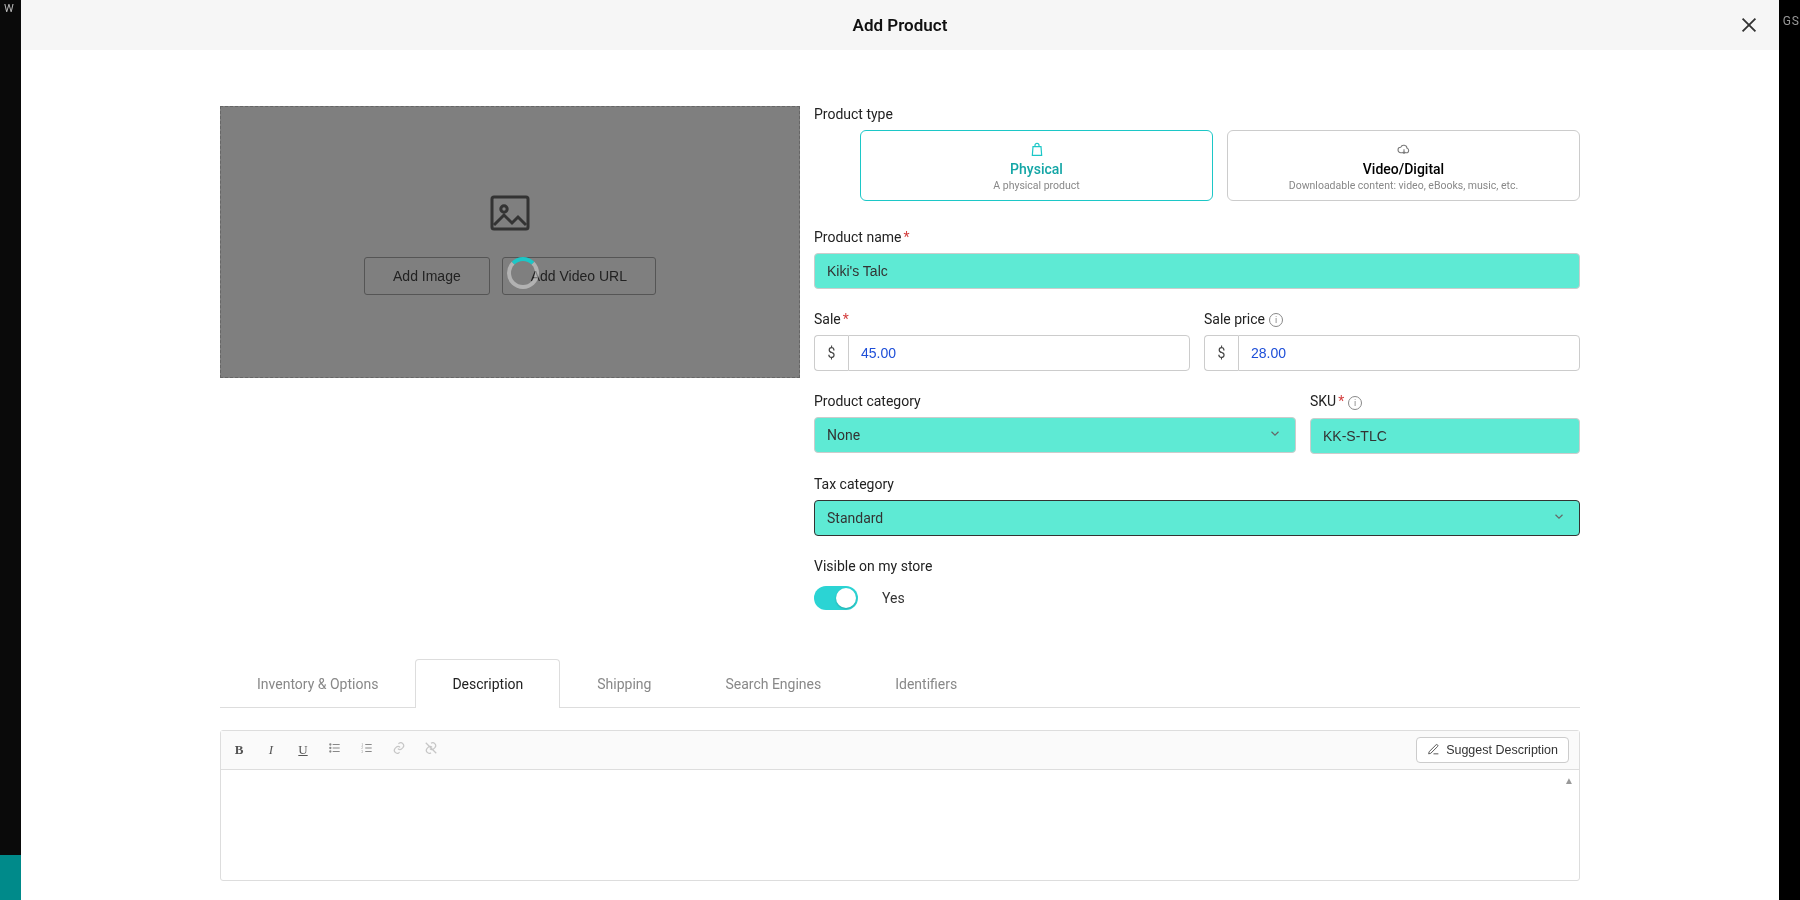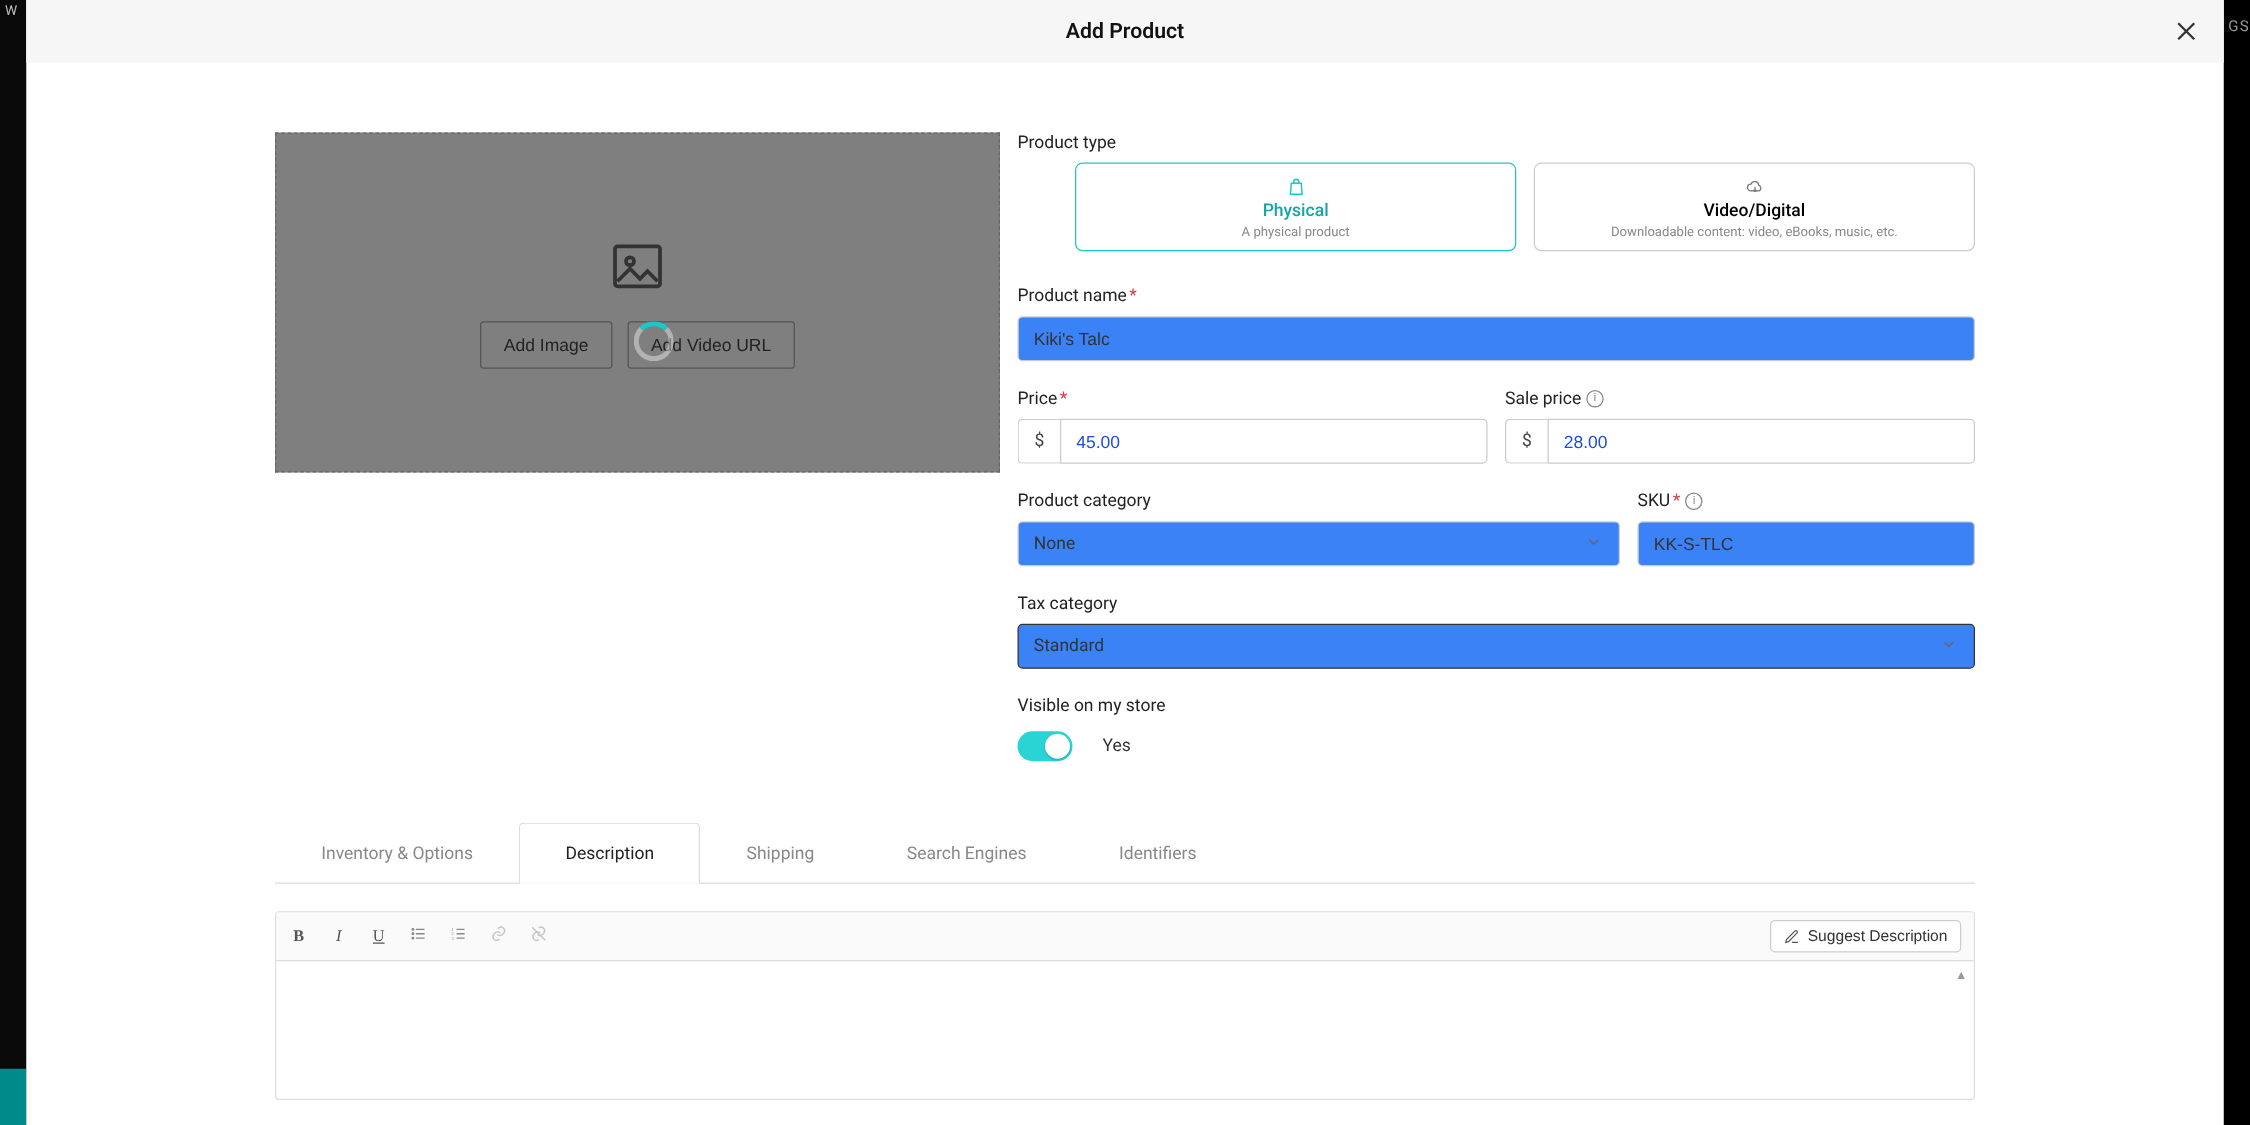--- a/index.html
+++ b/index.html
@@ -115,21 +115,21 @@
     top: 50%;
     margin-left: -3px;
     margin-top: 15px;
   }
   .media-btn-row { display:flex; gap: 12px; }
   .media-btn {
     border: 1px solid #555;
     background: transparent;
     color: #222;
     font-size: 14px;
-    padding: 10px 18px;
+    padding: 10px 28px;
     border-radius: 3px;
     cursor: pointer;
   }
 
   .form-col { flex: 1; display:flex; flex-direction:column; }
   .label {
     font-size: 14px;
     color: #222;
     margin-bottom: 8px;
   }
@@ -158,21 +158,21 @@
   .type-card.selected .t-title { color:#14a6a6; }
   .type-card .t-sub { font-size:10.5px; color:#888; margin-top:2px; }
 
   .input, .select {
     width: 100%;
     border: 1px solid #ccc;
     border-radius: 4px;
     padding: 9px 12px;
     font-size: 14px;
     color:#333;
-    background:#3b82f6;
+    background:#5eead4;
   }
   .select { appearance:none; position:relative; }
   .select-wrap { position:relative; }
   .select-wrap .chev {
     position:absolute; right:14px; top:50%; transform:translateY(-50%);
     pointer-events:none;
   }
   .select-wrap .chev svg{width:14px;height:14px;stroke:#666;stroke-width:2;fill:none;}
   .select.focus { border-color:#333; }
 
@@ -323,21 +323,21 @@
 
           <div class="row">
             <div class="col">
               <div class="label"><span>Product name</span><span class="req">*</span></div>
               <input class="input" value="Kiki's Talc" style="">
             </div>
           </div>
 
           <div class="row">
             <div class="col">
-              <div class="label"><span>Price</span><span class="req">*</span></div>
+              <div class="label"><span>Sale</span><span class="req">*</span></div>
               <div class="money-wrap">
                 <div class="money-prefix">$</div>
                 <input class="money-input" value="45.00" style="">
               </div>
             </div>
             <div class="col">
               <div class="label"><span>Sale price</span><span class="info-icon">i</span></div>
               <div class="money-wrap">
                 <div class="money-prefix">$</div>
                 <input class="money-input" value="28.00" style="">

